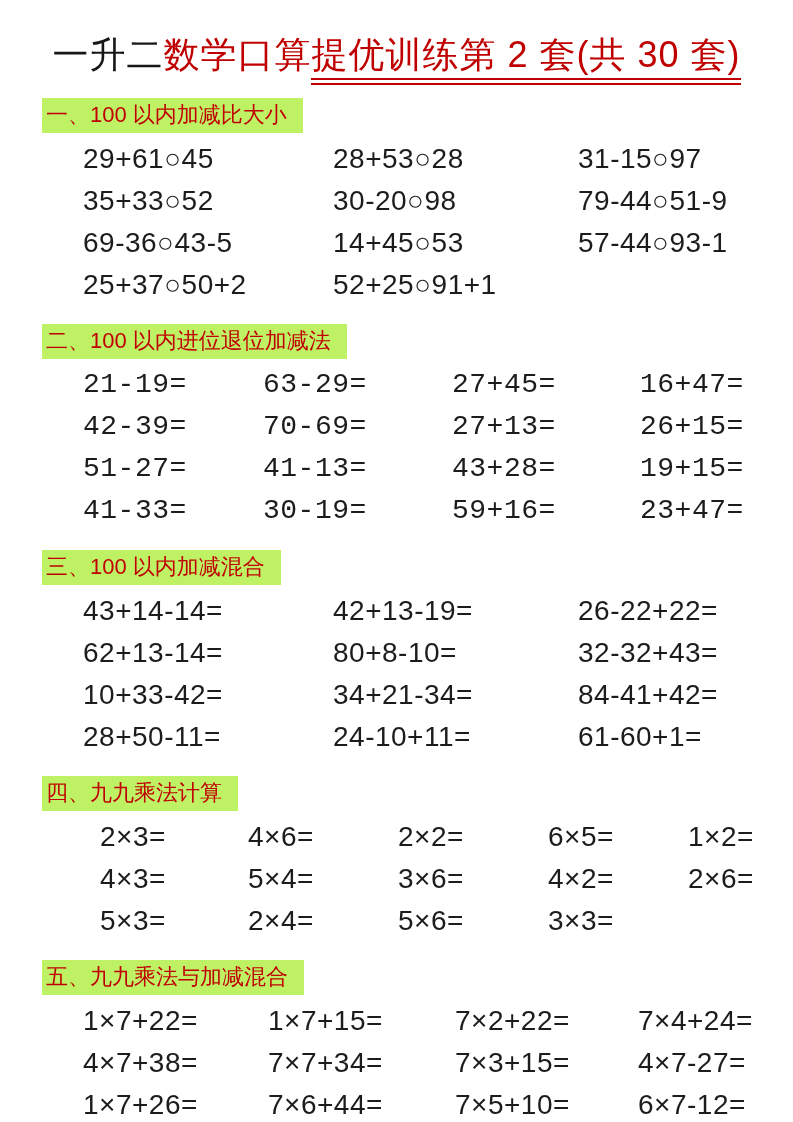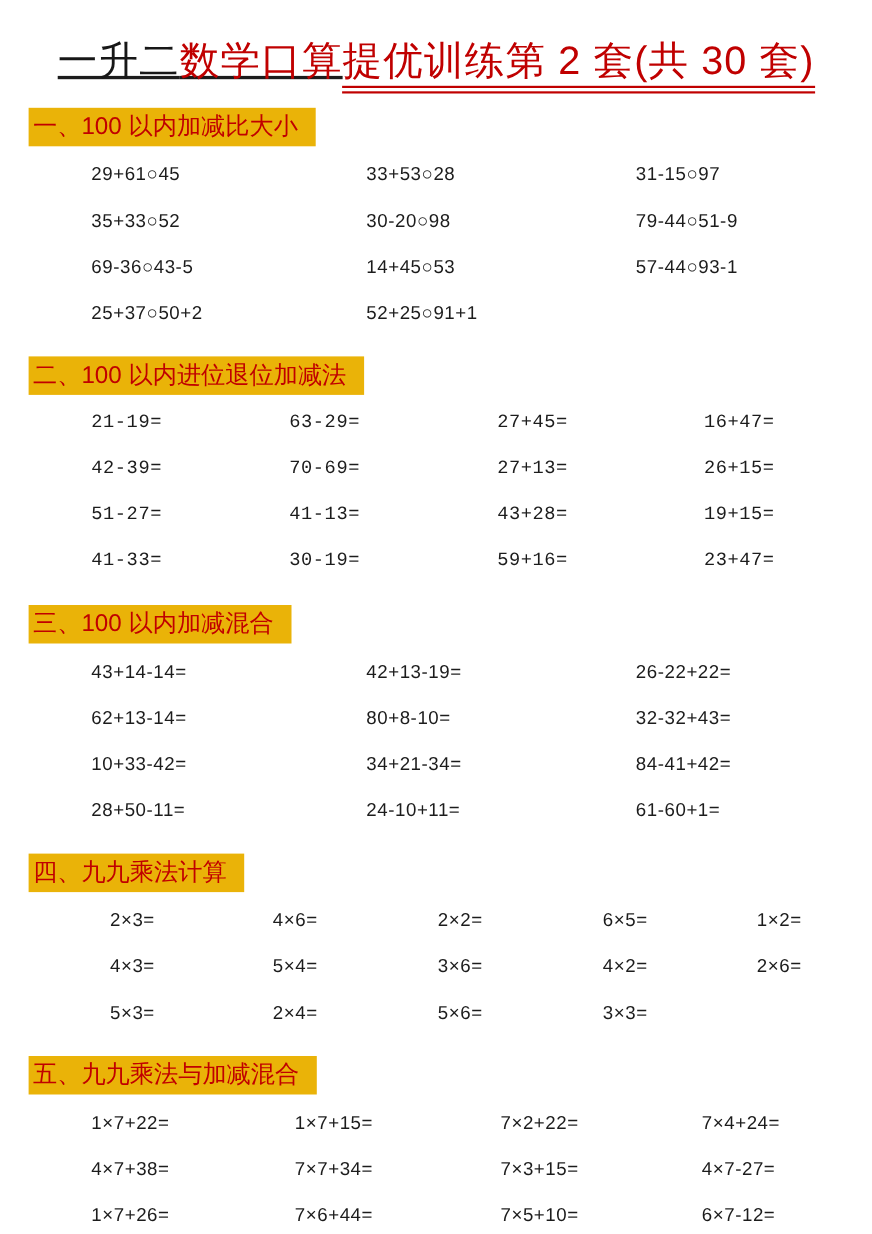--- a/index.html
+++ b/index.html
@@ -12,47 +12,46 @@
   }
   .page { width: 793px; height: 1122px; position: relative; padding-top: 30px; }
 
   
   .title {
     text-align: center;
     font-size: 36px;
     line-height: 50px;
     letter-spacing: 1px;
     white-space: nowrap;
-    text-decoration: underline;
   }
   .title .black { color: #171717; }
   .title .red { color: #c00000; }
   .title .underlined {
     color: #c00000;
     display: inline-block;
     border-bottom: 7px double #c00000;
     padding-bottom: 1px;
     line-height: 44px;
   }
 
   
   .section-header {
     display: inline-block;
-    background: #eab308;
+    background: #bef264;
     color: #c00000;
     font-size: 22px;
     line-height: 24px;
     padding: 5px 16px 6px 4px;
-    margin: 13px 0 0 26px;
+    margin: 13px 0 0 42px;
   }
 
   
   .problems {
     display: grid;
-    font-size: 17px;
+    font-size: 28px;
     line-height: 28px;
     row-gap: 14px;
     margin: 12px 48px 12px 83px;
     letter-spacing: 0.5px;
   }
   .cols3  { grid-template-columns: 250px 245px 1fr; }
   .cols4a { grid-template-columns: 180px 189px 188px 1fr; font-family: Liberation Mono, monospace; }
   .cols4b { grid-template-columns: 185px 187px 183px 1fr; }
   .cols5  { grid-template-columns: 148px 150px 150px 140px 1fr; margin-left: 100px; }
   .problem { white-space: nowrap; }
@@ -63,21 +62,21 @@
 <div class="page">
 
   <div class="title">
     <span class="black">一升二</span><span class="red">数学口算</span><span class="underlined">提优训练第 2 套(共 30 套)</span>
   </div>
 
   <div class="section">
     <div class="section-header">一、100 以内加减比大小</div>
     <div class="problems cols3">
         <div class="problem">29+61○45</div>
-        <div class="problem">33+53○28</div>
+        <div class="problem">28+53○28</div>
         <div class="problem">31-15○97</div>
         <div class="problem">35+33○52</div>
         <div class="problem">30-20○98</div>
         <div class="problem">79-44○51-9</div>
         <div class="problem">69-36○43-5</div>
         <div class="problem">14+45○53</div>
         <div class="problem">57-44○93-1</div>
         <div class="problem">25+37○50+2</div>
         <div class="problem">52+25○91+1</div>
       </div>

